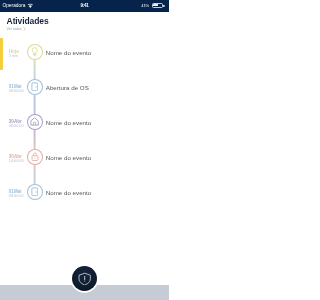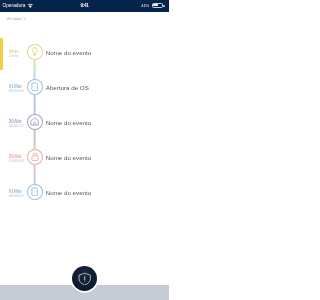--- a/index.html
+++ b/index.html
@@ -49,20 +49,21 @@
   <span class="sb-time">9:41</span>
   <span class="sb-right">
     <span class="pct">41%</span>
     <span class="batt">
         <i></i>
       </span>
   </span>
 </div>
 
 <div class="header">
+  <div class="title">Atividades</div>
   <div class="sub">
     <span>Ver todas</span>
     <svg width="3" height="4" viewBox="0 0 6 8">
         <path d="M1.5 1 4.5 4 1.5 7" fill="none" stroke="#9aa3b0" stroke-width="1" stroke-linecap="round"></path>
       </svg>
   </div>
 </div>
 
 <div class="timeline" id="timeline">
     <div class="seg" style="top: 18px; height: 35px;">

